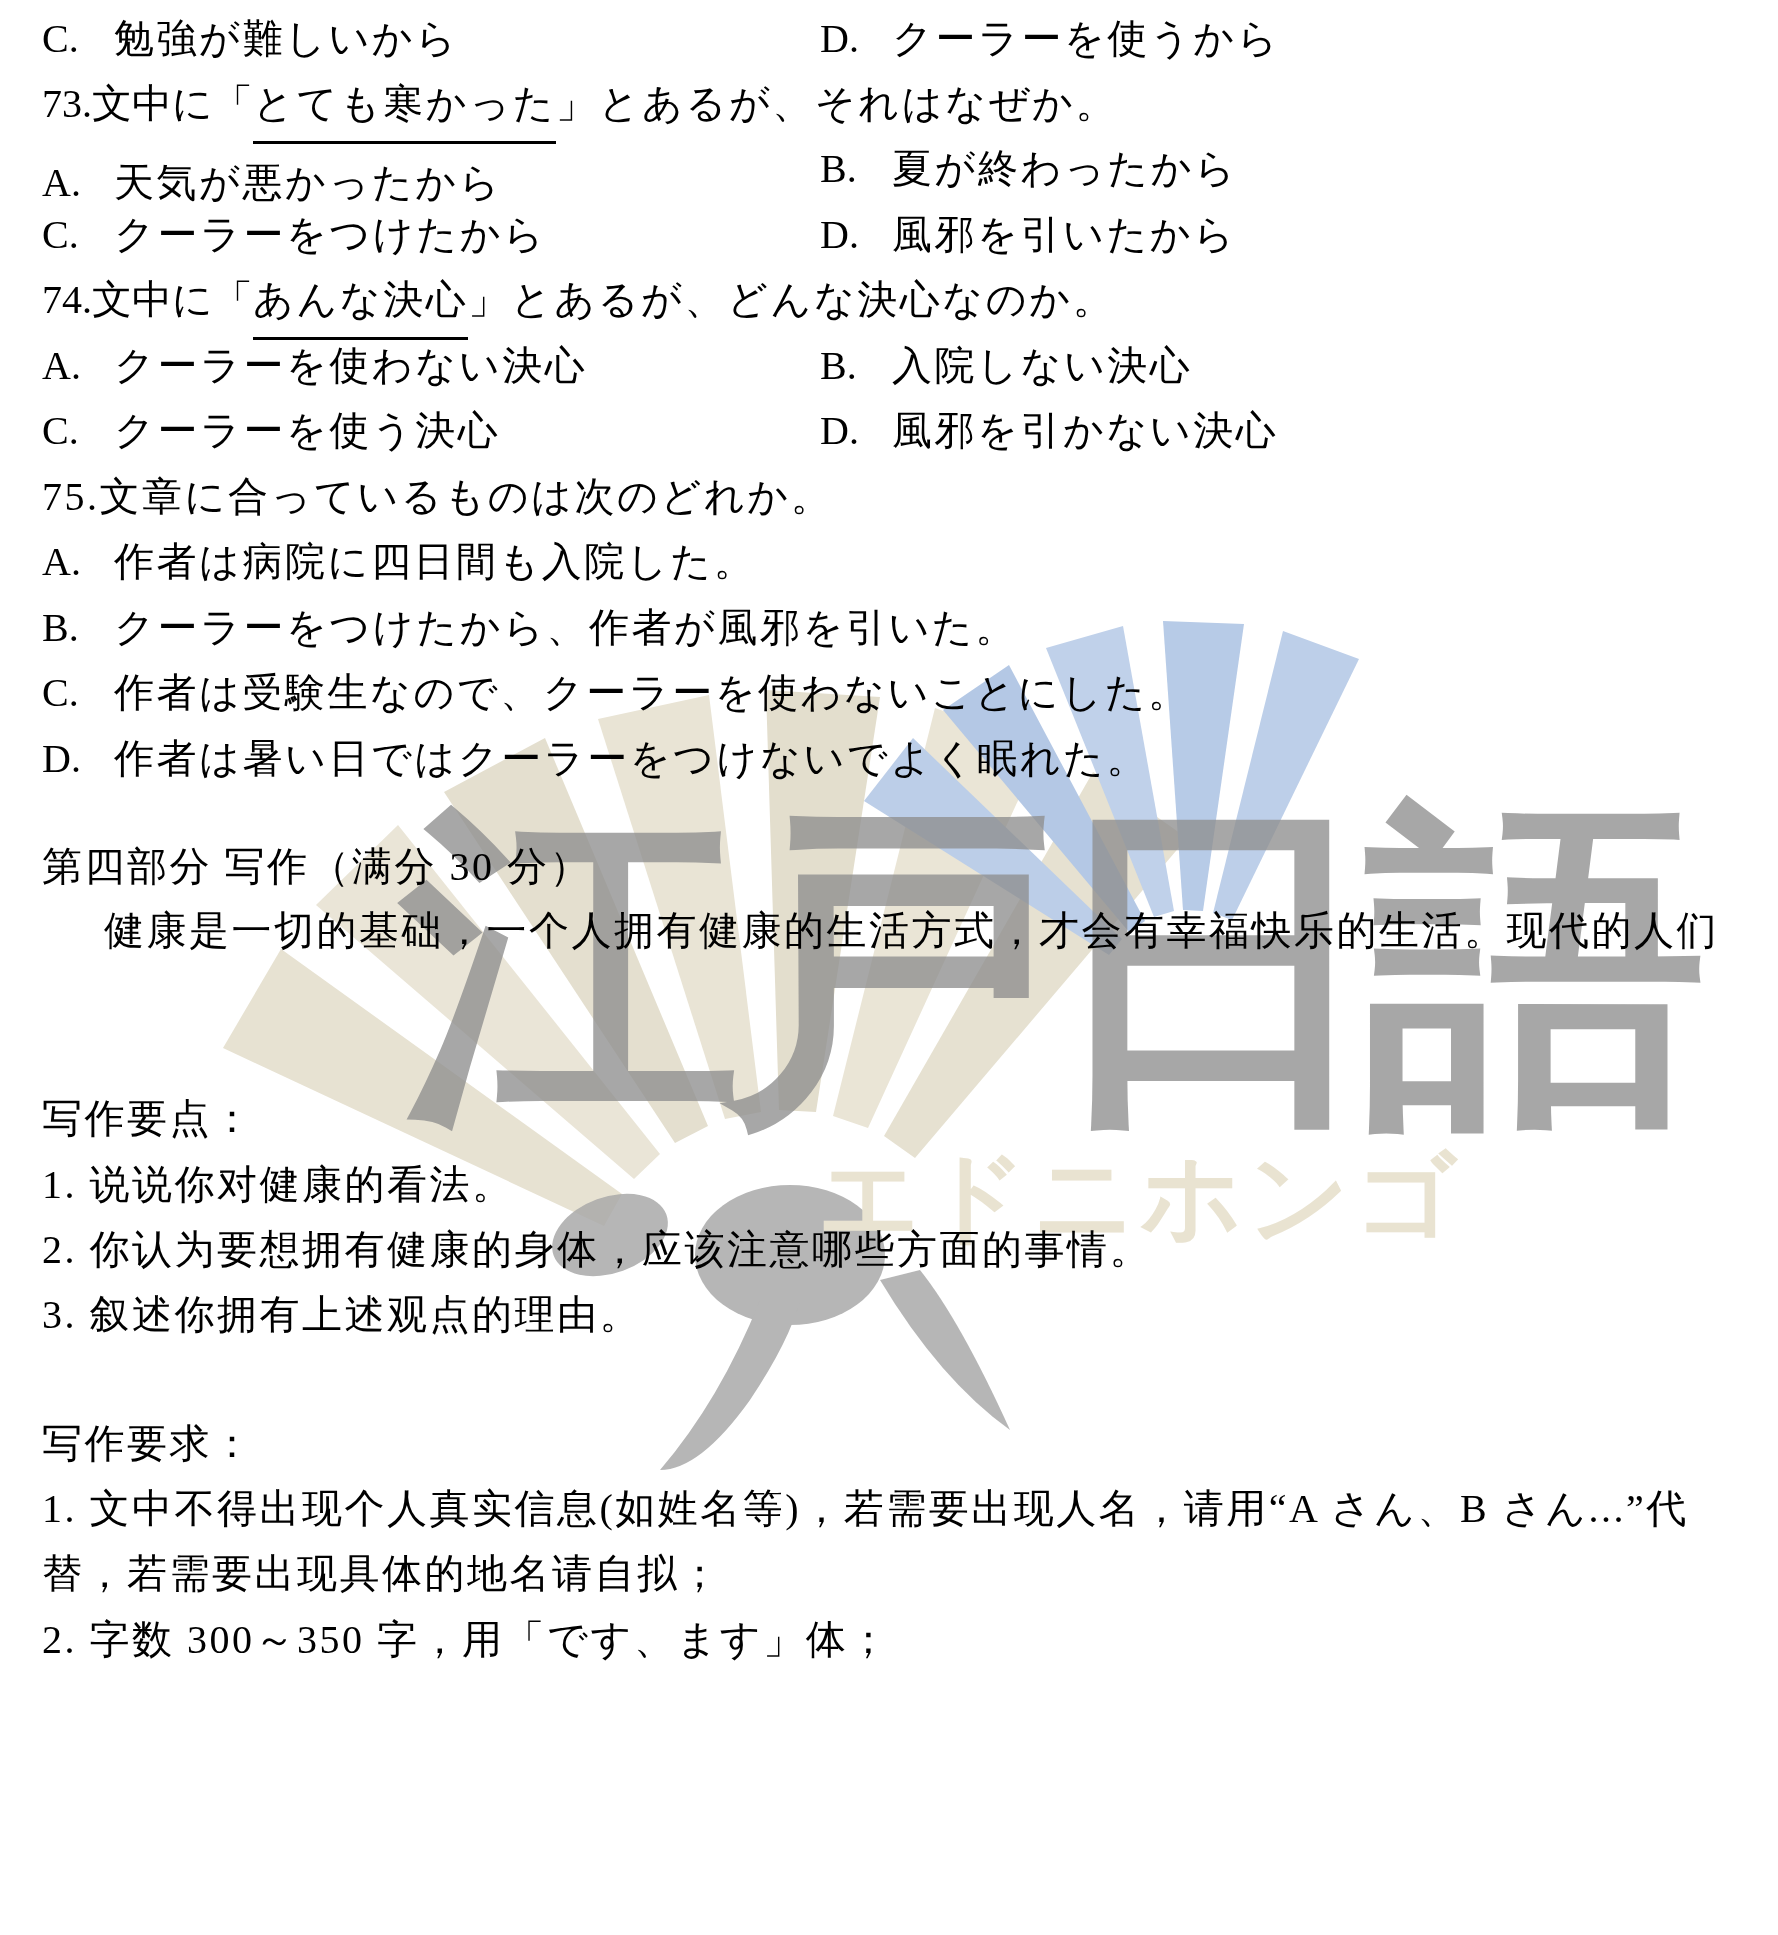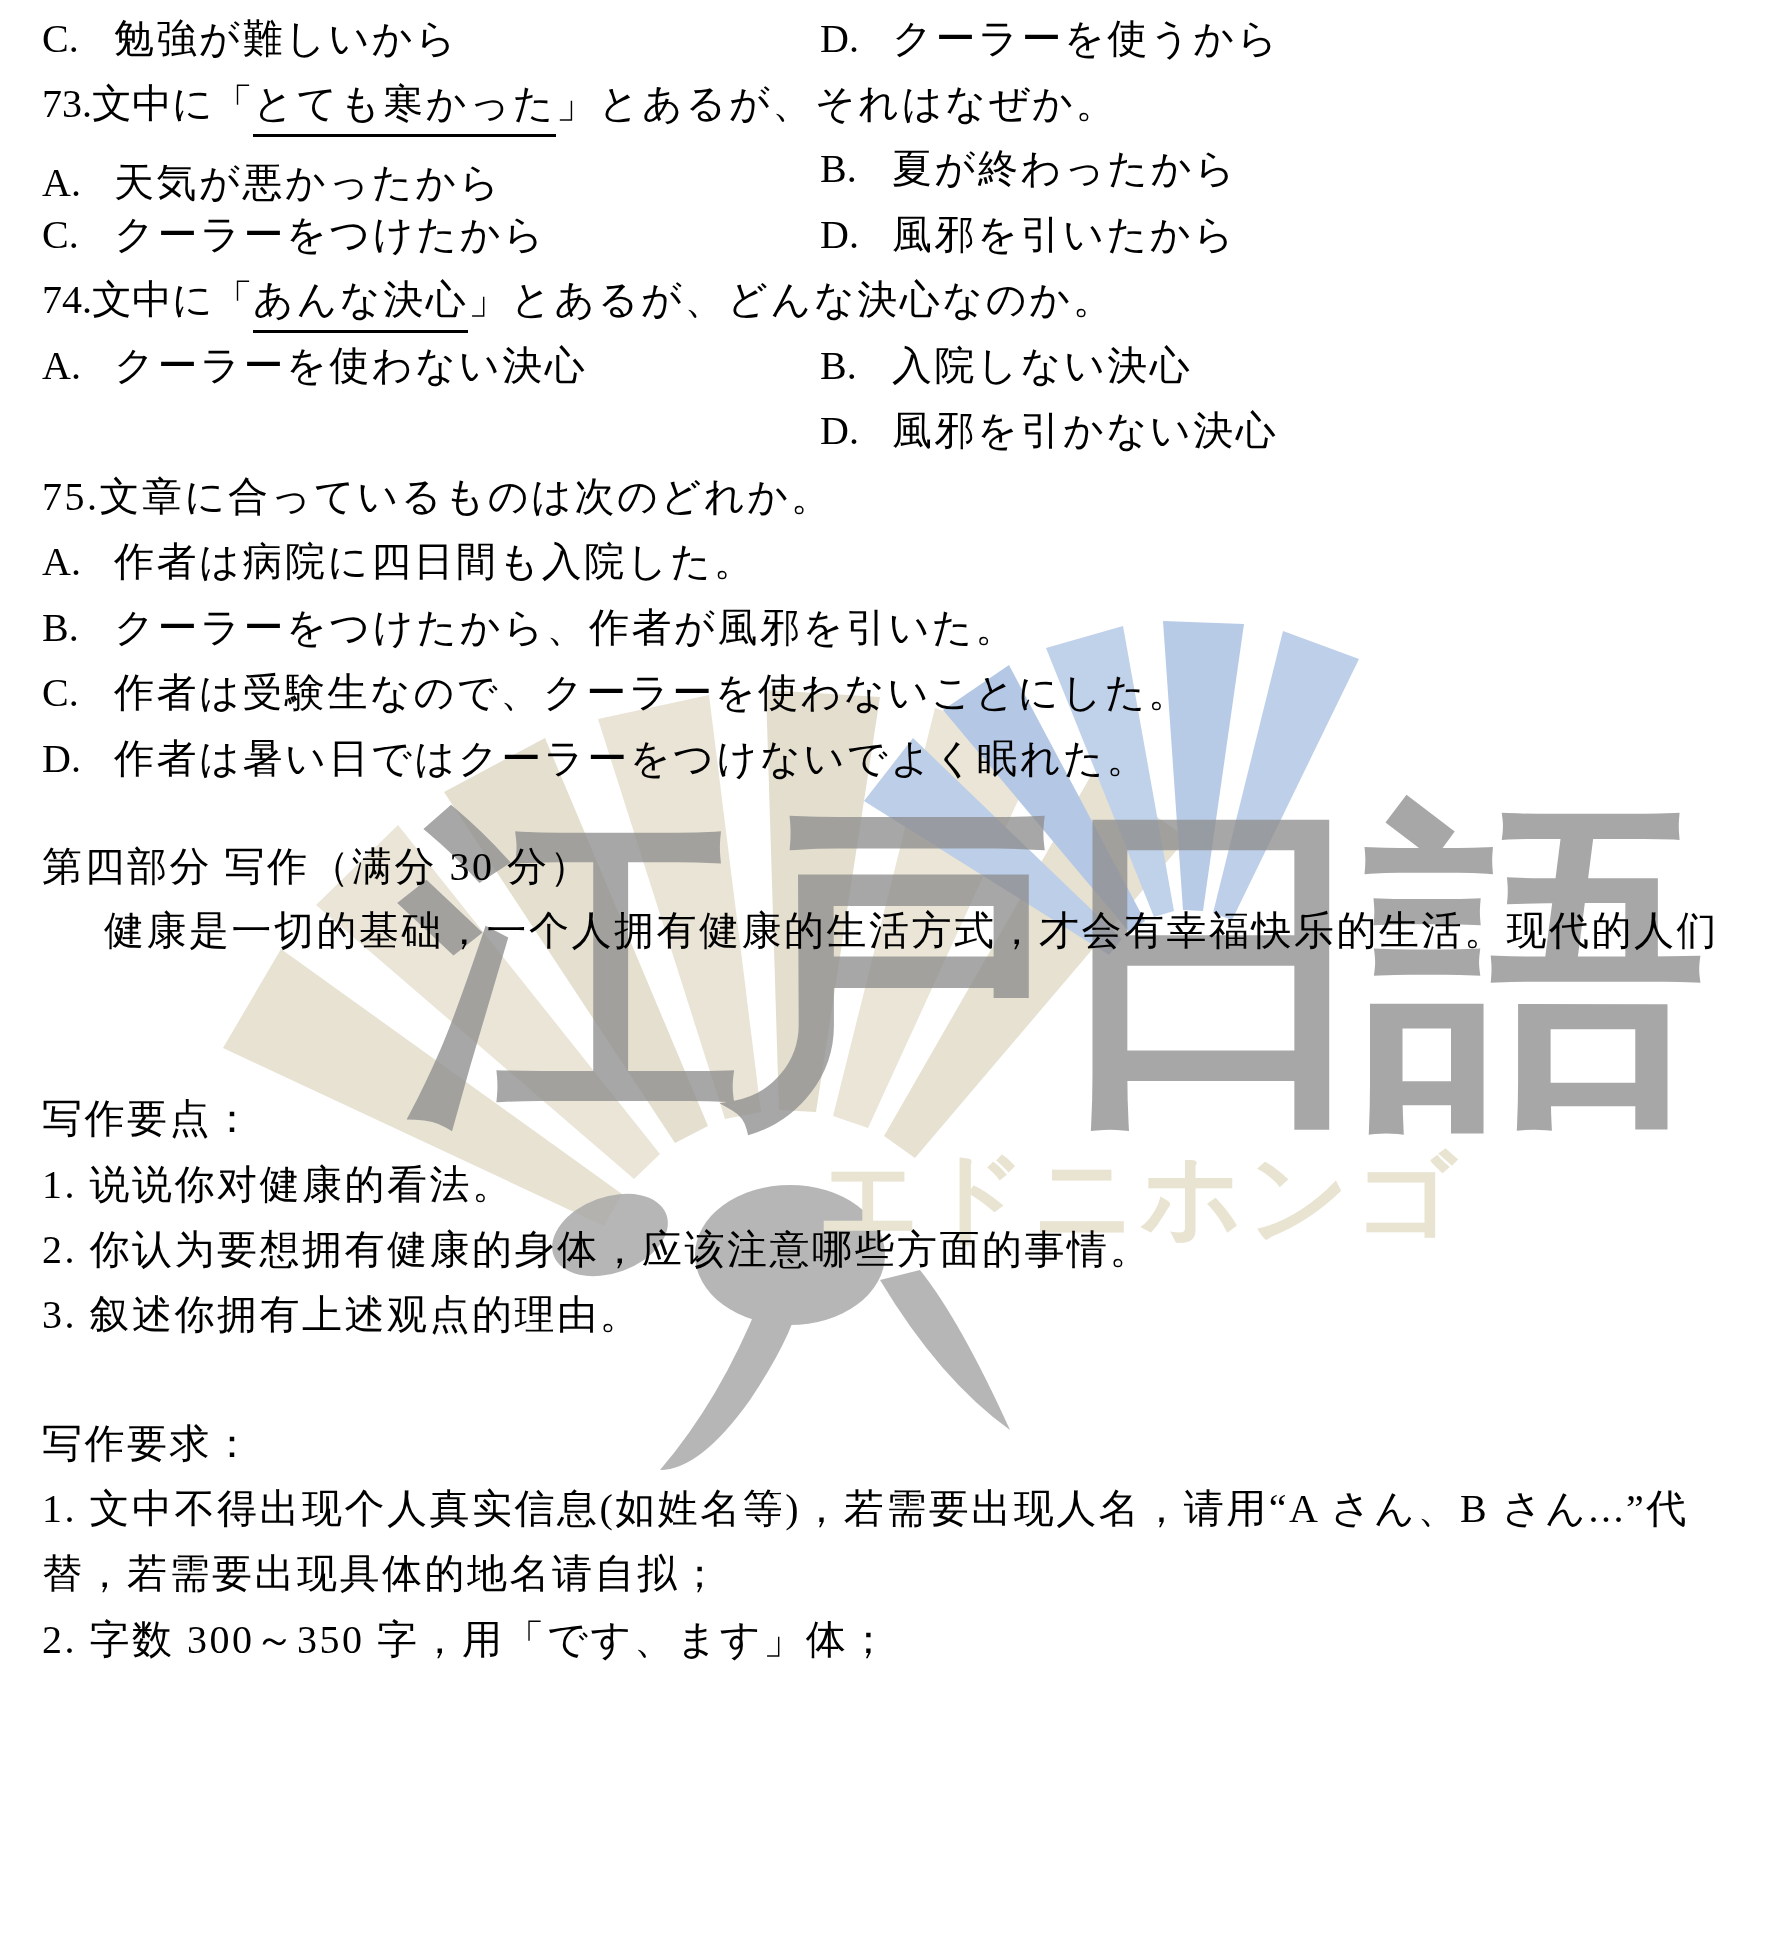--- a/index.html
+++ b/index.html
@@ -32,21 +32,21 @@
   .line{
     position:absolute;
     font-size:40px;
     line-height:46px;
     letter-spacing:2.5px;
     white-space:nowrap;
     z-index:2;
   }
   .letter{display:inline-block;width:72px;letter-spacing:0;}
   .qnum{letter-spacing:0;}
-  .u{border-bottom:3px solid #000;padding-bottom:8px;}
+  .u{border-bottom:3px solid #000;padding-bottom:15px;}
   .heading{font-weight:normal;}
 </style>
 </head>
 <body>
 
 <div class="page">
 
   <div class="wm">
     <svg width="1778" height="1935" viewBox="0 0 1778 1935">
 
@@ -88,20 +88,21 @@
   <div class="line" style="left:820px;top:146px"><span class="letter">B.</span><span>夏が終わったから</span></div>
 
   <div class="line" style="left:42px;top:212px"><span class="letter">C.</span><span>クーラーをつけたから</span></div>
   <div class="line" style="left:820px;top:212px"><span class="letter">D.</span><span>風邪を引いたから</span></div>
 
   <div class="line" style="left:42px;top:277px"><span class="qnum">74.文中に「</span><span class="u">あんな決心</span><span>」とあるが、どんな決心なのか。</span></div>
 
   <div class="line" style="left:42px;top:343px"><span class="letter">A.</span><span>クーラーを使わない決心</span></div>
   <div class="line" style="left:820px;top:343px"><span class="letter">B.</span><span>入院しない決心</span></div>
 
+  <div class="line" style="left:42px;top:408px"><span class="letter">C.</span><span>クーラーを使う決心</span></div>
   <div class="line" style="left:820px;top:408px"><span class="letter">D.</span><span>風邪を引かない決心</span></div>
 
   <div class="line" style="left:42px;top:474px">75.文章に合っているものは次のどれか。</div>
 
   <div class="line" style="left:42px;top:539px"><span class="letter">A.</span><span>作者は病院に四日間も入院した。</span></div>
   <div class="line" style="left:42px;top:605px"><span class="letter">B.</span><span>クーラーをつけたから、作者が風邪を引いた。</span></div>
   <div class="line" style="left:42px;top:670px"><span class="letter">C.</span><span>作者は受験生なので、クーラーを使わないことにした。</span></div>
   <div class="line" style="left:42px;top:736px"><span class="letter">D.</span><span>作者は暑い日ではクーラーをつけないでよく眠れた。</span></div>
 
   <div class="line heading" style="left:42px;top:844px">第四部分  写作（满分 30 分）</div>

